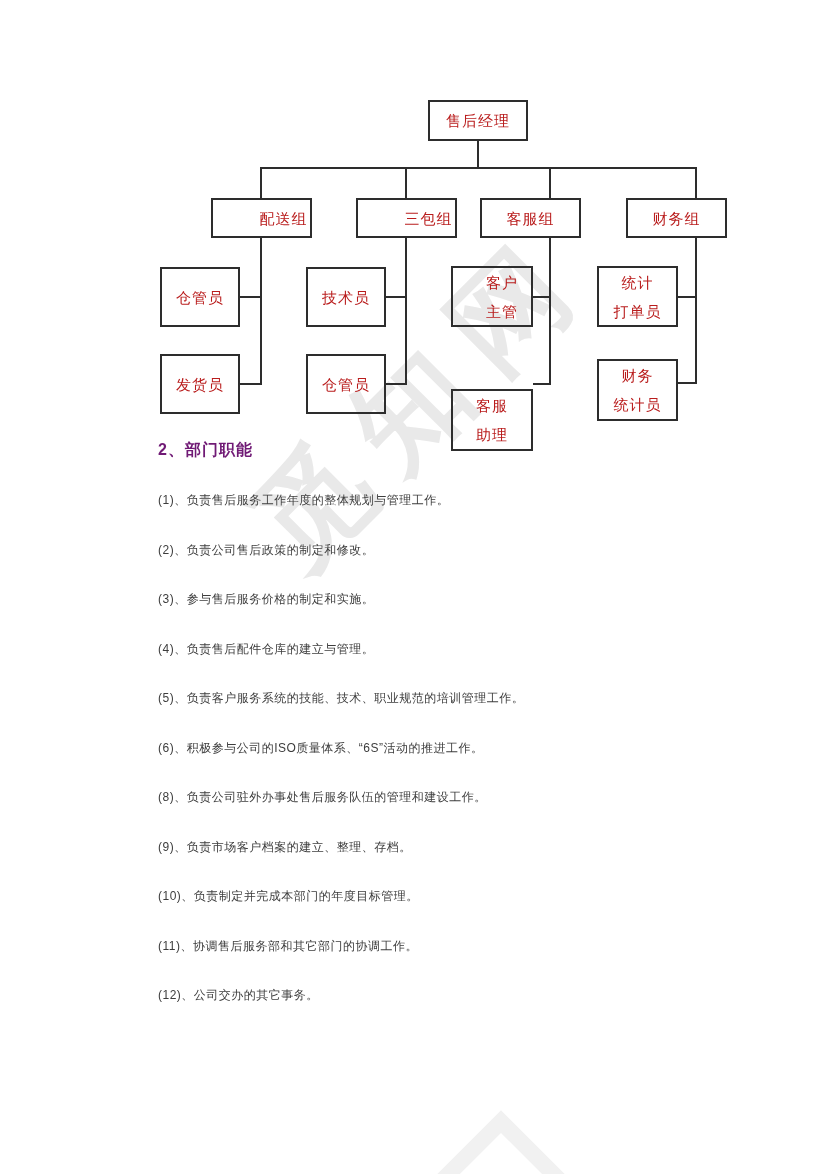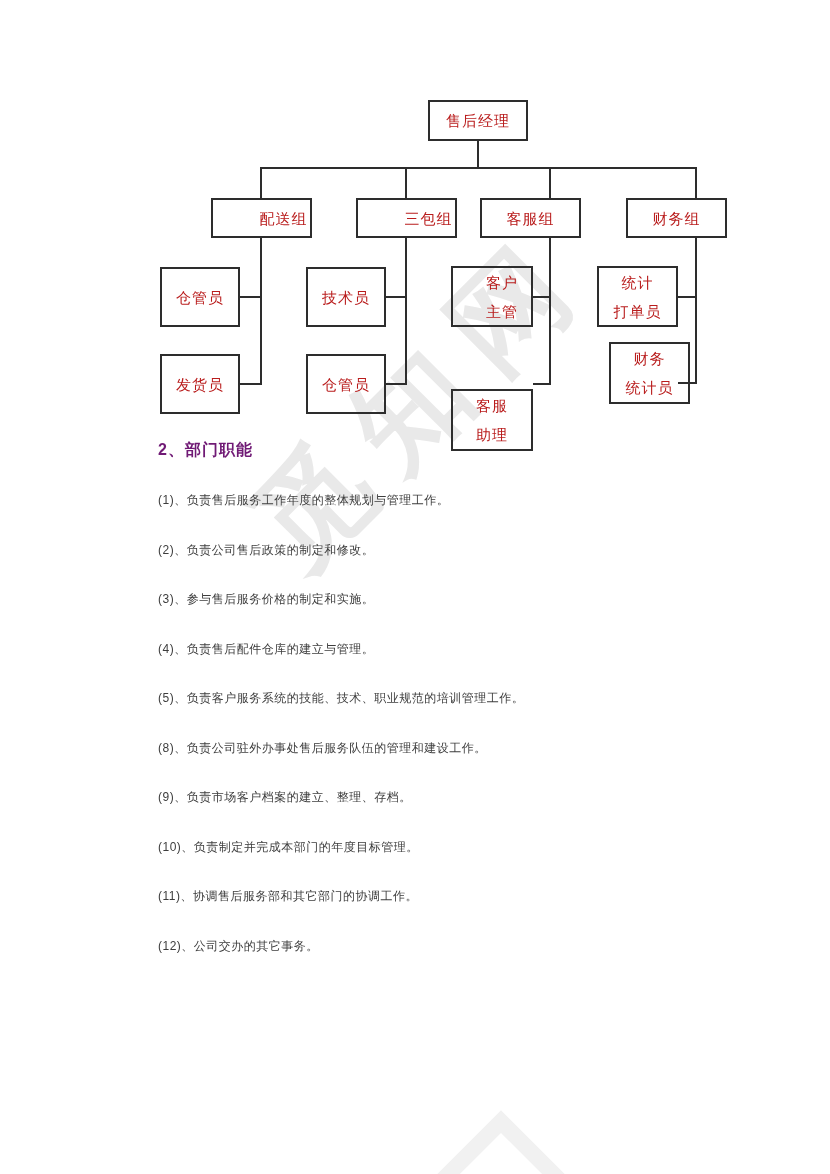--- a/index.html
+++ b/index.html
@@ -62,21 +62,21 @@
   .b-g1 { left: 356px; top: 198px; width: 101px; height: 40px; padding-left: 44px; }
   .b-g2 { left: 480px; top: 198px; width: 101px; height: 40px; }
   .b-g3 { left: 626px; top: 198px; width: 101px; height: 40px; }
   .b-c00 { left: 160px; top: 267px; width: 80px; height: 60px; }
   .b-c01 { left: 160px; top: 354px; width: 80px; height: 60px; }
   .b-c10 { left: 306px; top: 267px; width: 80px; height: 60px; }
   .b-c11 { left: 306px; top: 354px; width: 80px; height: 60px; }
   .b-c20 { left: 451px; top: 266px; width: 82px; height: 61px; padding-left: 20px; }
   .b-c21 { left: 451px; top: 353px; width: 82px; height: 62px; margin-top: 36px; }
   .b-c30 { left: 597px; top: 266px; width: 81px; height: 61px; }
-  .b-c31 { left: 597px; top: 342px; width: 81px; height: 62px; margin-left: 12px; }
+  .b-c31 { left: 597px; top: 359px; width: 81px; height: 62px; }
 
   
   .section-heading {
     position: absolute;
     left: 158px; top: 440px;
     font-size: 16px;
     font-weight: 700;
     color: #701a75;
     letter-spacing: 1px;
     z-index: 1;
@@ -156,20 +156,21 @@
   </div>
 
   <div class="section-heading">2、部门职能</div>
 
   <div class="items">
     <p>(1)、负责售后服务工作年度的整体规划与管理工作。</p>
     <p>(2)、负责公司售后政策的制定和修改。</p>
     <p>(3)、参与售后服务价格的制定和实施。</p>
     <p>(4)、负责售后配件仓库的建立与管理。</p>
     <p>(5)、负责客户服务系统的技能、技术、职业规范的培训管理工作。</p>
+    <p>(6)、积极参与公司的ISO质量体系、“6S”活动的推进工作。</p>
     <p>(8)、负责公司驻外办事处售后服务队伍的管理和建设工作。</p>
     <p>(9)、负责市场客户档案的建立、整理、存档。</p>
     <p>(10)、负责制定并完成本部门的年度目标管理。</p>
     <p>(11)、协调售后服务部和其它部门的协调工作。</p>
     <p>(12)、公司交办的其它事务。</p>
   </div>
 
 </div>
 
 </body></html>

